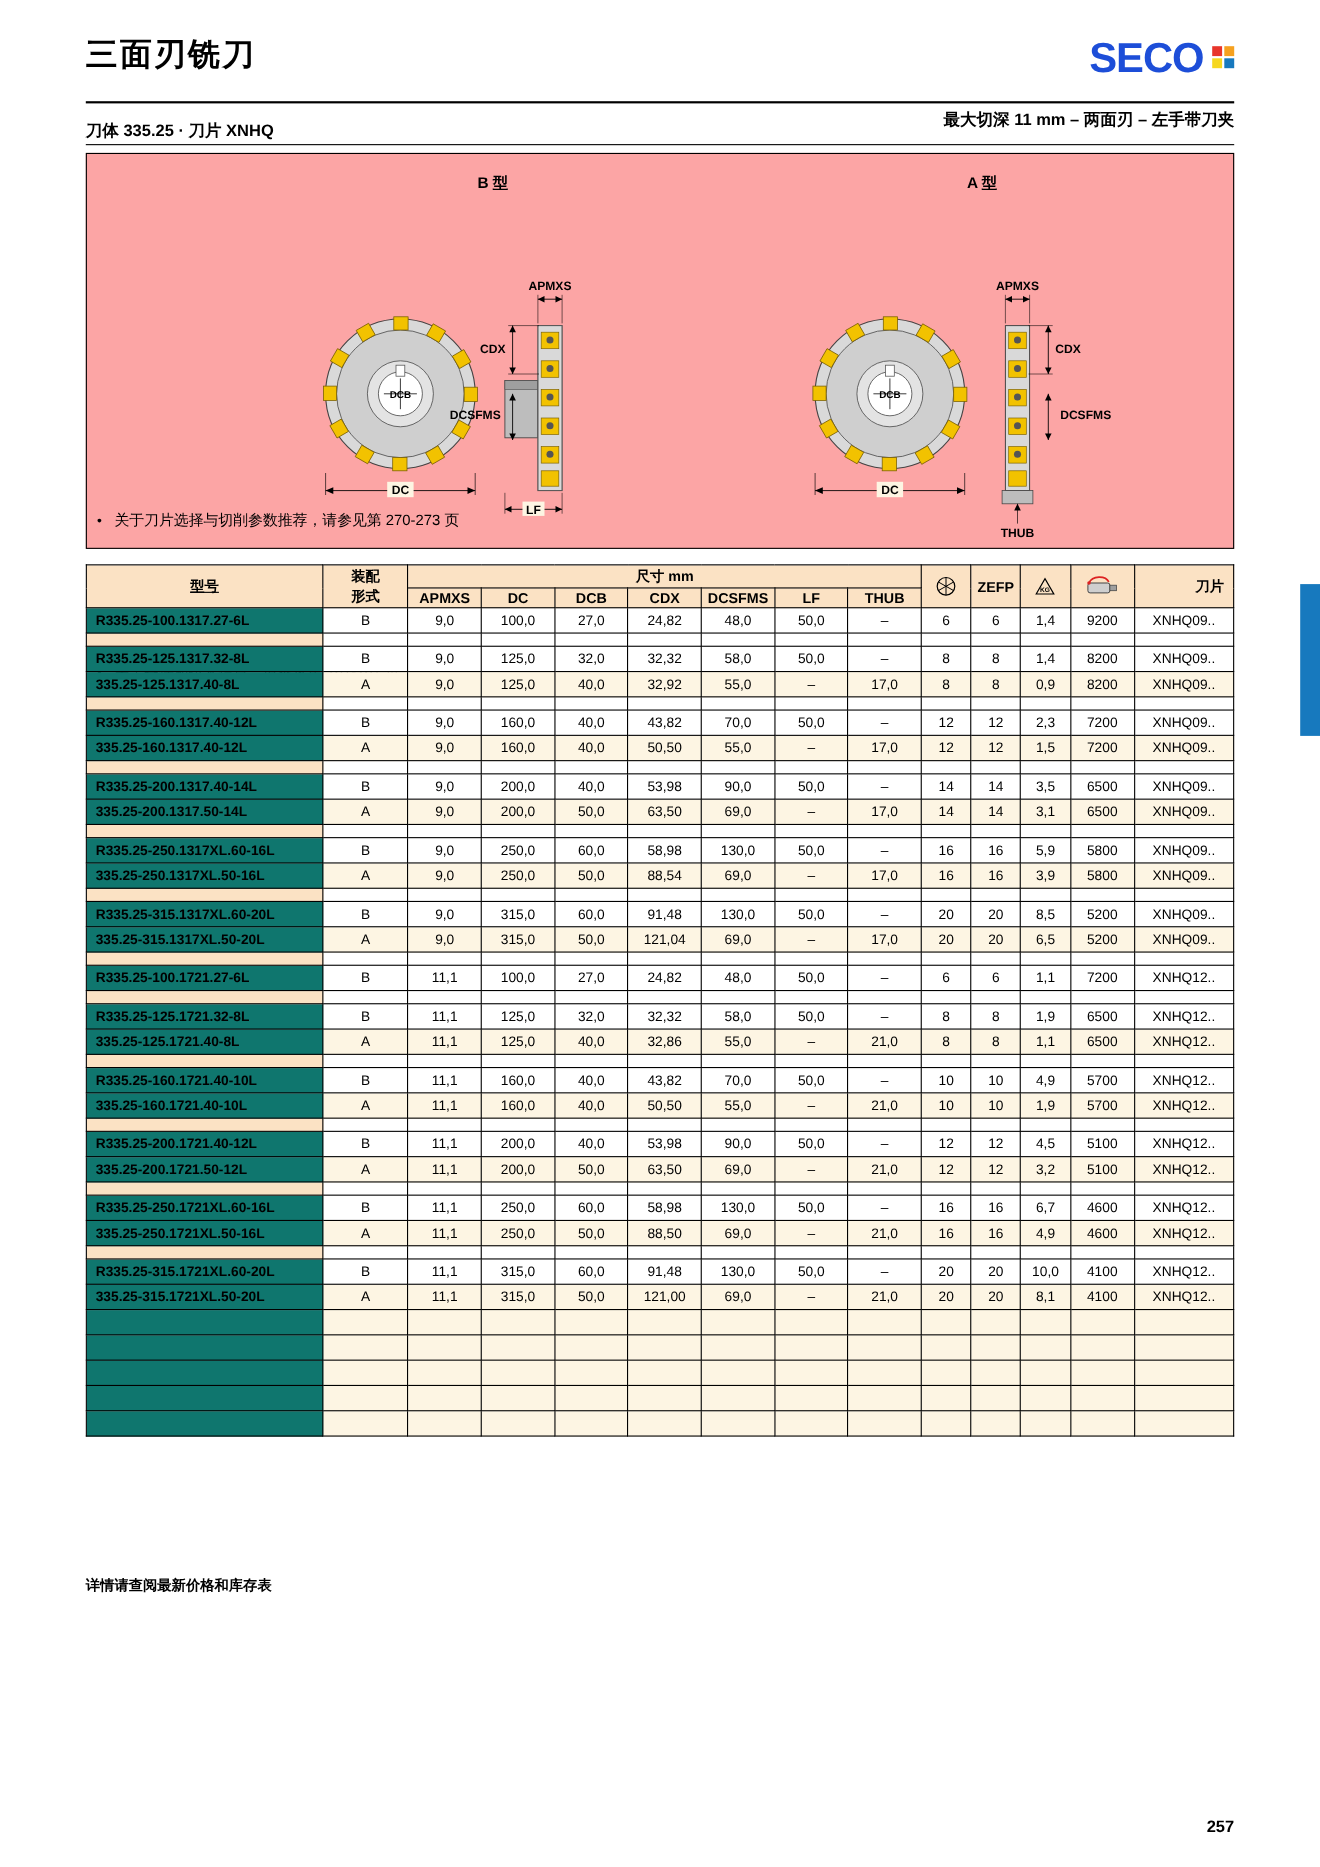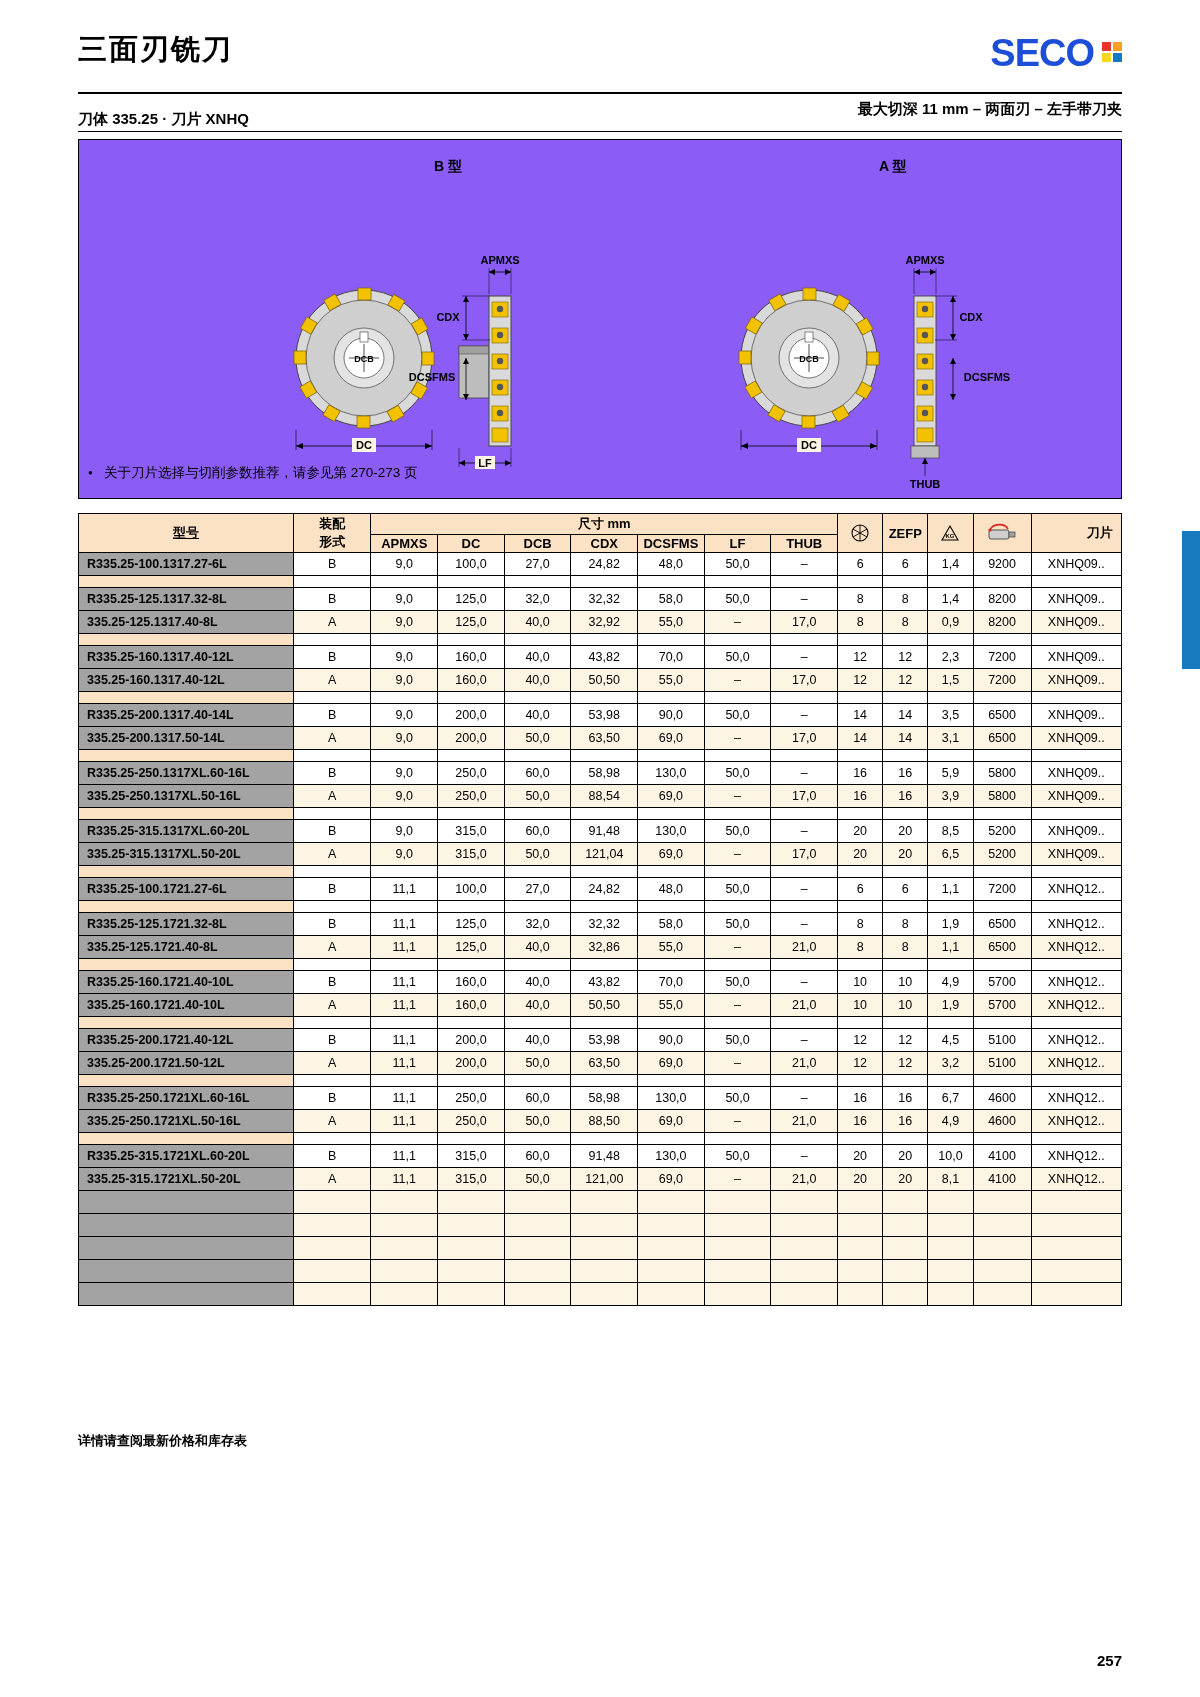--- a/index.html
+++ b/index.html
@@ -23,21 +23,21 @@
   .rule { position:absolute; left:78px; top:92px; width:1044px; height:2px; background:#000; }
 
   .subline { position:absolute; left:78px; top:100px; width:1044px; height:30px; }
   .subline .left { position:absolute; left:0; top:0; font-size:15px; font-weight:bold;margin-top:10px; }
   .subline .right { position:absolute; right:0; top:0; font-size:15px; font-weight:bold; }
   .rule2 { position:absolute; left:78px; top:131px; width:1044px; height:1px; background:#000; }
 
   
   .panel {
     position:absolute; left:78px; top:139px; width:1044px; height:360px;
-    background:#8b5cf6; border:1px solid #000;
+    background:#fca5a5; border:1px solid #000;
   }
   .panel-type { position:absolute; font-size:14px; font-weight:bold; }
   .t-b { left:355px; top:18px; }
   .t-a { left:800px; top:18px; }
 
   .notes { position:absolute; left:88px; top:415px; font-size:13.5px; line-height:22px; }
   .notes div { position:relative; padding-left:16px;margin-top:47px; }
   .notes div:before { content:"\25CF"; position:absolute; left:0; top:0; font-size:8px; line-height:22px; }
 
   
@@ -49,21 +49,21 @@
   .th-fix { width:72px; }
   .col-apmxs, .col-dc, .col-dcb, .col-cdx, .col-dcsfms, .col-lf, .col-thub { width:62px; }
   .col-teeth, .col-zefp, .col-kg { width:42px; }
   .col-rpm { width:54px; }
   .col-insert { width:84px;padding-left:48px; }
 
   tbody td { height:23px; }
   td.model { text-align:left; padding-left:8px; font-weight:bold; background:#fbe2c4; font-size:12.5px; }
   tr.tone-a td { background:#fff; }
   tr.tone-b td { background:#fdf5e3; }
-  tr.tone-a td.model, tr.tone-b td.model { background:#a3a3a3; }
+  tr.tone-a td.model, tr.tone-b td.model { background:#0f766e; }
   tr.spacer td { height:12px; }
   tr.spacer td.model { background:#fbe2c4; }
 
   .foot { position:absolute; left:78px; top:1432px; font-size:13px; font-weight:bold; }
   .pageno { position:absolute; right:78px; bottom:28px; font-size:15px; font-weight:bold; }
 
   .blue-tab { position:absolute; right:0; top:531px; width:18px; height:138px; background:#1779be; }
 
   .hdr-ico { display:block; margin:0 auto; }
 </style>

